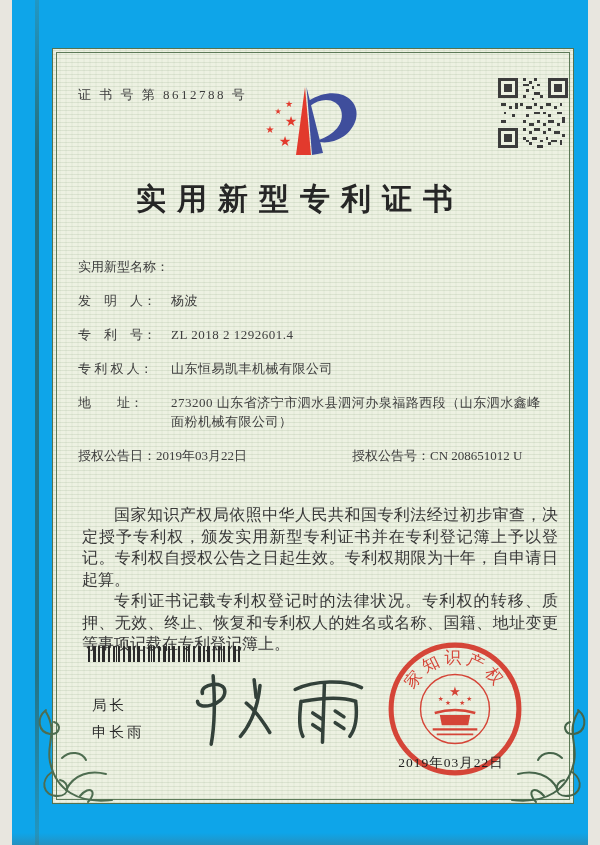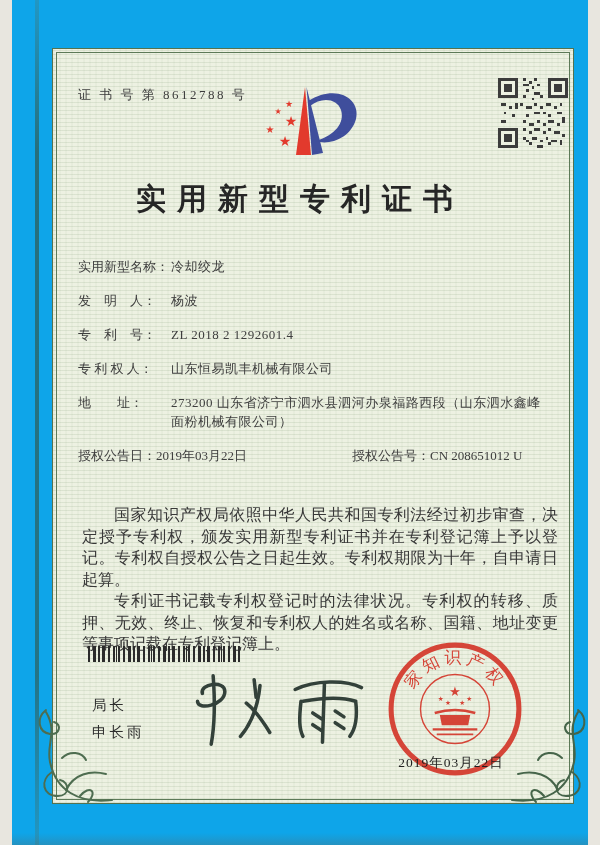--- a/index.html
+++ b/index.html
@@ -132,21 +132,20 @@
         <rect x="18" y="23" width="1" height="1"></rect>
       <rect x="22" y="22" width="1" height="2"></rect>
     </g>
   </svg>
 
   <div class="title">实用新型专利证书</div>
 
   <div class="fields">
     <div class="field-row">
       <span class="flabel">实用新型名称：</span>
-      <span class="fvalue">冷却绞龙</span>
     </div>
     <div class="field-row">
       <span class="flabel">发　明　人：</span>
       <span class="fvalue">杨波</span>
     </div>
     <div class="field-row">
       <span class="flabel">专　利　号：</span>
       <span class="fvalue">ZL 2018 2 1292601.4</span>
     </div>
     <div class="field-row">

